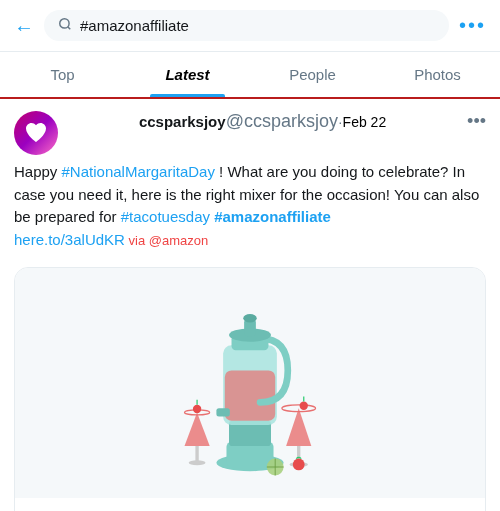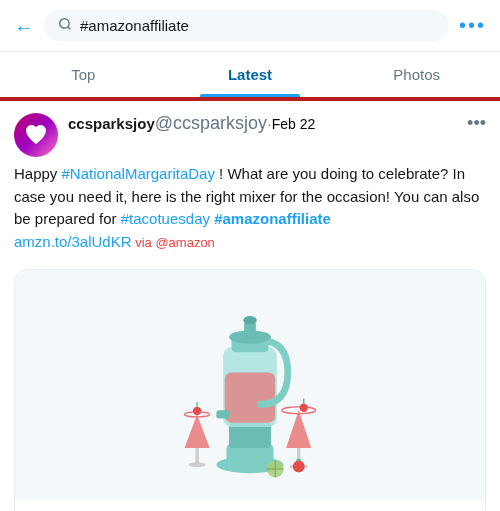--- a/index.html
+++ b/index.html
@@ -45,35 +45,36 @@
     .more-btn {
       color: #1da1f2;
       font-size: 20px;
       cursor: pointer;
       letter-spacing: 2px;
     }
 
     
     .tabs {
       display: flex;
-      border-bottom: 4px solid #b91c1c;
+      border-bottom: 2px solid #b91c1c;
     }
     .tab {
       flex: 1;
       text-align: center;
       padding: 14px 4px;
       font-size: 15px;
       font-weight: 500;
       color: #657786;
       cursor: pointer;
       position: relative;
     }
     .tab.active {
-      color: #0369a1;
+      color: #000000;
       font-weight: 600;
+      font-style: italic;
     }
     .tab.active::after {
       content: '';
       position: absolute;
       bottom: 0;
       left: 20%;
       width: 60%;
       height: 3px;
       background: #1da1f2;
       border-radius: 2px 2px 0 0;
@@ -102,20 +103,21 @@
       color: white;
       font-size: 20px;
     }
     .tweet-user-info {
       flex: 1;
     }
     .tweet-name-row {
       display: flex;
       align-items: center;
       flex-wrap: wrap;
+      justify-content: center;
     }
     .tweet-display-name {
       font-weight: 700;
       font-size: 15px;
       color: #14171a;
     }
     .tweet-handle {
       color: #657786;
       font-size: 18px;
     }
@@ -210,20 +212,21 @@
       </svg>
     </span>
     <span class="search-text">#amazonaffiliate</span>
   </div>
   <div class="more-btn">•••</div>
 </div>
 
 <div class="tabs">
   <div class="tab">Top</div>
   <div class="tab active">Latest</div>
+  <div class="tab">People</div>
   <div class="tab">Photos</div>
 </div>
 
 <div class="tweet">
   <div class="tweet-header">
     <div class="avatar">
 
       <svg width="26" height="26" viewBox="0 0 26 26">
         <path d="M13 22 C13 22 3 15 3 8.5 C3 5.4 5.6 3 8.5 3 C10.2 3 11.7 3.9 13 5.2 C14.3 3.9 15.8 3 17.5 3 C20.4 3 23 5.4 23 8.5 C23 15 13 22 13 22Z" fill="white"></path>
       </svg>
@@ -235,21 +238,21 @@
         <span class="tweet-dot">·</span>
         <span class="tweet-date">Feb 22</span>
       </div>
     </div>
     <div class="tweet-more">•••</div>
   </div>
 
   <div class="tweet-body">
     <span>Happy </span><span class="hashtag">#NationalMargaritaDay</span><span> !  What are you doing to celebrate? In case you need it, here is the right mixer for the occasion! You can also be prepared for </span><span class="hashtag">#tacotuesday</span><span> </span><span class="bold-hashtag">#amazonaffiliate</span>
     <br>
-    <a class="tweet-link" href="#">amzn.to/3alUdKR</a><span class="tweet-via"> via </span><span class="tweet-via at-handle">@amazon</span>
+    <a class="tweet-link" href="#">here.to/3alUdKR</a><span class="tweet-via"> via </span><span class="tweet-via at-handle">@amazon</span>
   </div>
 
   <div class="product-card">
     <div class="product-image-wrap">
 
       <svg viewBox="0 0 200 250" xmlns="http://www.w3.org/2000/svg">
 
         <ellipse cx="100" cy="220" rx="40" ry="10" fill="#7ecec4"></ellipse>
         <rect x="72" y="195" width="56" height="30" rx="6" fill="#7ecec4"></rect>
 

